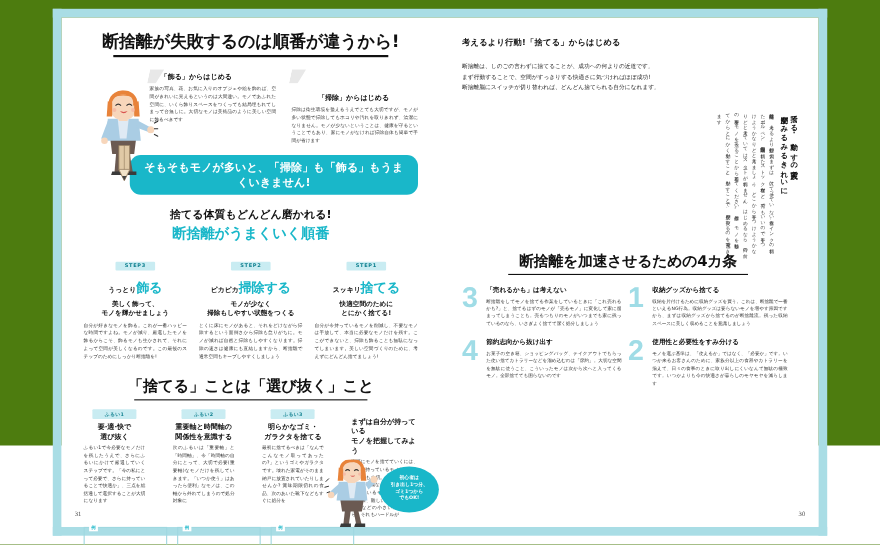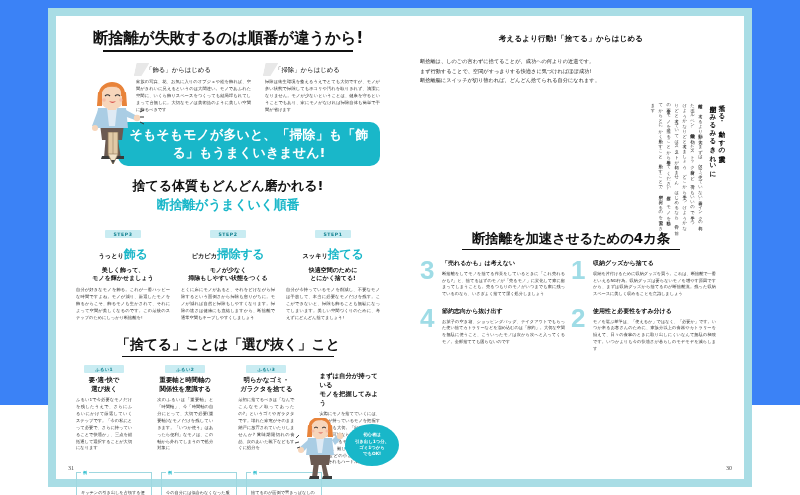--- a/index.html
+++ b/index.html
@@ -4,21 +4,21 @@
 <style>
   * { margin:0; padding:0; box-sizing:border-box; }
   html,body { width:800px; height:495px; }
   body {
     background:#ffffff;
     font-family:"DejaVu Sans","Liberation Sans",sans-serif;
     overflow:hidden;
   }
   .spread {
     position:relative; width:800px; height:405px;
-    background:#3b82f6;
+    background:#4d7c0f;
   }
   
   .edge { position:absolute; background:#a9dde5; }
   .edge-left   { left:48px;  top:8px;  width:8px;  height:479px; }
   .edge-top-l  { left:48px;  top:8px;  width:352px;height:8px; }
   .edge-right  { left:744px; top:8px;  width:8px;  height:479px; }
   .edge-top-r  { left:400px; top:8px;  width:352px;height:8px; }
   .edge-bot-l  { left:48px;  top:479px;width:352px;height:8px; }
   .edge-bot-r  { left:400px; top:479px;width:352px;height:8px; }
 
@@ -33,58 +33,58 @@
 
   
   .h-main {
     text-align:center; font-size:15.5px; font-weight:bold; color:#111;
     letter-spacing:-0.2px; line-height:1.1;
   }
   .h-rule {
     height:1.6px; background:#111; margin:3px auto 0; width:250px;
   }
   .h-kicker {
-    text-align:center; font-size:7.5px; font-weight:bold; color:#111;
+    font-size:7.5px; font-weight:bold; color:#111;
     letter-spacing:0.2px; margin-bottom:3px;
   }
   .h-big {
     text-align:center; font-size:25px; font-weight:bold; color:#111;
     letter-spacing:-0.5px; line-height:1.05;
   }
 
   
   .col2 { display:flex; gap:14px; }
   .tcol { width:128px; position:relative; }
   .tcol-mark {
     position:absolute; left:-1px; top:-3px; width:13px; height:13px;
     background:#e8e8e8;
     clip-path:polygon(0 0,100% 0,60% 100%,0 100%);
     transform:skewX(-12deg);
   }
   .tcol-h {
-    font-size:6.4px; font-weight:normal; color:#111; margin-bottom:3px;
+    font-size:6.4px; font-weight:bold; color:#111; margin-bottom:3px;
     position:relative; padding-left:1px;
   }
   .bodytxt {
     font-size:4.25px; line-height:1.65; color:#333; text-align:justify;
     letter-spacing:0.02px;
   }
 
   .banner {
     background:#19b7c9; color:#fff; border-radius:10px;
-    font-size:13px; font-weight:bold; text-align:center;
+    font-size:10px; font-weight:bold; text-align:center;
     padding:4px 10px; letter-spacing:0.1px; position:relative;
   }
   .banner:after {
     content:""; position:absolute; left:-6px; top:6px;
     border:5px solid transparent; border-right-color:#19b7c9;
   }
 
   .sub-kicker {
-    text-align:center; font-size:13px; font-weight:bold; color:#111;
+    text-align:center; font-size:10px; font-weight:bold; color:#111;
   }
   .sub-teal {
     text-align:center; font-size:13px; font-weight:bold; color:#19b7c9;
     letter-spacing:-0.2px; margin-top:1px;
   }
 
   
   .steps { display:flex; gap:11px; margin-top:7px; }
   .step { width:104px; text-align:center; }
   .step-badge {
@@ -191,21 +191,21 @@
       <div class="h-rule"></div>
 
       <div class="col2" style="margin-top:14px; margin-left:60px;">
         <div class="tcol">
           <div class="tcol-mark"></div>
           <div class="tcol-h" style="padding-left:10px;">「飾る」からはじめる</div>
           <div class="bodytxt">家族の写真、花、お気に入りのオブジェや絵を飾れば、空間がきれいに見えるというのは大間違い。モノであふれた空間に、いくら飾りスペースをつくっても結局埋もれてしまって台無しに。大切なモノは美術品のように美しい空間に飾るべきです</div>
         </div>
         <div class="tcol">
           <div class="tcol-mark"></div>
-          <div class="tcol-h" style="padding-left:10px;">「掃除」からはじめる</div>
+          <div class="tcol-h" style="padding-left:24px;margin-top:19px;">「掃除」からはじめる</div>
           <div class="bodytxt">掃除は衛生環境を整えるうえでとても大切ですが、モノが多い状態で掃除してもホコリや汚れを取りきれず、清潔になりません。モノが少ないということは、健康を守るということでもあり、家にモノがなければ掃除自体も簡単で手間が省けます</div>
         </div>
       </div>
 
       <div style="margin:9px 0 0 42px; width:262px;">
         <div class="banner">そもそもモノが多いと、「掃除」も「飾る」もうまくいきません!</div>
       </div>
 
       <div style="margin-top:11px;">
         <div class="sub-kicker">捨てる体質もどんどん磨かれる!</div>

